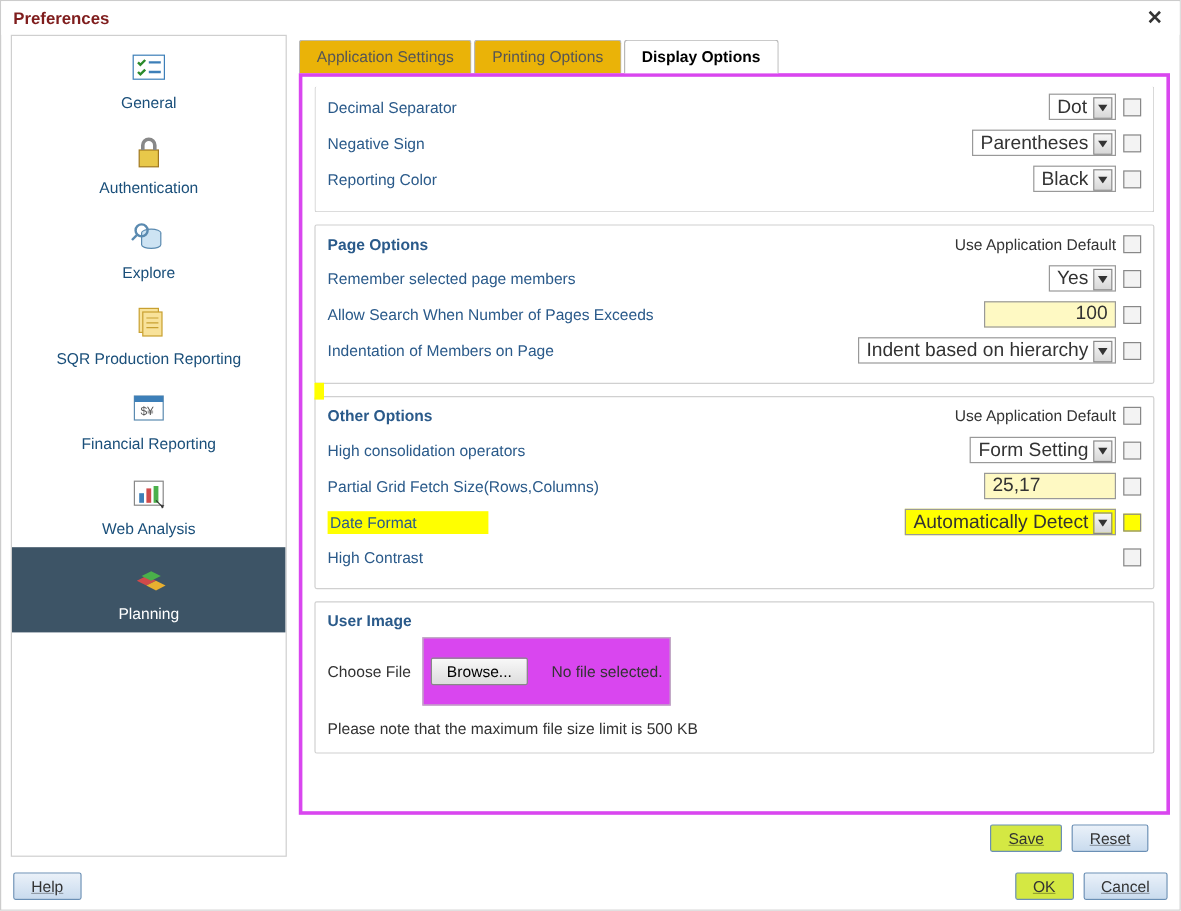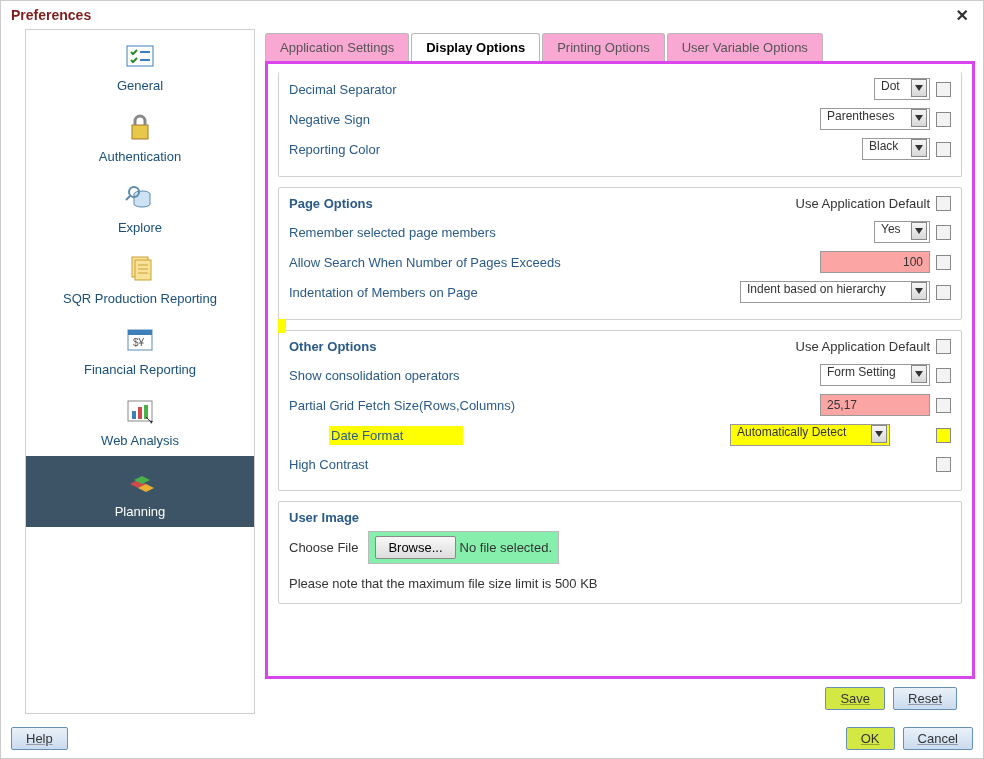--- a/index.html
+++ b/index.html
@@ -40,21 +40,20 @@
   .body-area {
     display: flex;
     height: 685px;
     padding: 0 8px;
   }
   .sidebar {
     width: 230px;
     border: 1px solid #cfcfcf;
     background: #fff;
     overflow: hidden;
-    margin-left: 16px;
   }
   .sidebar-item {
     display: flex;
     flex-direction: column;
     align-items: center;
     padding: 10px 4px 8px;
     cursor: pointer;
     color: #1a4f7a;
     font-size: 13px;
     text-align: center;
@@ -79,21 +78,21 @@
   }
   .tabs {
     display: flex;
     gap: 2px;
     margin-top: 4px;
   }
   .tab {
     padding: 6px 14px;
     border: 1px solid #b8b8b8;
     border-bottom: none;
-    background: #f9a8d4;
+    background: #eab308;
     color: #555;
     cursor: pointer;
     font-size: 13px;
     border-radius: 3px 3px 0 0;
   }
   .tab.active {
     background: #fff;
     color: #000;
     font-weight: bold;
     position: relative;
@@ -147,26 +146,26 @@
   .option-label {
     color: #2a5a8a;
   }
   .option-controls {
     display: flex;
     align-items: center;
     gap: 6px;
   }
   .faux-select {
     display: inline-flex;
-    align-items: flex-start;
+    align-items: flex-end;
     border: 1px solid #999;
     background: #fff;
     height: 22px;
     padding: 0 2px 0 6px;
-    font-size: 12px;
+    font-size: 16px;
     color: #333;
     min-width: 60px;
     cursor: pointer;
   }
   .faux-select-text { flex: 1; white-space: nowrap; }
   .faux-select-btn {
     width: 16px;
     height: 18px;
     background: linear-gradient(#f6f6f6,#d8d8d8);
     border: 1px solid #888;
@@ -180,28 +179,27 @@
     width: 15px;
     height: 15px;
     border: 1px solid #888;
     background: #f3f3f3;
     display: inline-block;
   }
   .faux-input {
     border: 1px solid #999;
     height: 22px;
     padding: 0 6px;
-    font-size: 12px;
+    font-size: 16px;
     text-align: right;
-    background: #fca5a5;
+    background: #fef9c3;
     color: #333;
   }
   .highlight-yellow {
     background: #ffff00 !important;
-    margin-left: 40px;
   }
   .highlight-green {
     background: #d4e843 !important;
     margin-left: 48px;
   }
   .btn {
     border: 1px solid #6a8fb5;
     background: linear-gradient(#eaf1f9,#c9dbee);
     color: #333;
     padding: 3px 14px;
@@ -234,25 +232,25 @@
   }
   .user-image-row {
     display: flex;
     align-items: center;
     gap: 10px;
     padding-top: 6px;
     color: #333;
   }
   .browse-wrap {
     border: 1px solid #bbb;
-    padding: 4px 6px;
+    padding: 16px 6px;
     display: inline-flex;
     align-items: center;
-    gap: 4px;
-    background: #86efac;
+    gap: 20px;
+    background: #d946ef;
   }
   .browse-btn {
     border: 1px solid #888;
     background: linear-gradient(#f8f8f8,#ddd);
     padding: 3px 12px;
     font-size: 13px;
     cursor: pointer;
     border-radius: 2px;
   }
   .note-text {
@@ -351,23 +349,22 @@
               <path d="M14 22 l8 -4 l8 4 l-8 4 z" fill="#e8b030"></path>
             </svg>
         </span>
         <span>Planning</span>
       </div>
     </div>
 
     <div class="main">
       <div class="tabs">
         <div class="tab">Application Settings</div>
+        <div class="tab">Printing Options</div>
         <div class="tab active">Display Options</div>
-        <div class="tab">Printing Options</div>
-        <div class="tab">User Variable Options</div>
       </div>
 
       <div class="tab-panel">
         <div class="scroll-content">
 
           <div class="group" style="border-top:none; padding-top:2px;">
             <div class="option-row">
               <span class="option-label">Decimal Separator</span>
               <div class="option-controls">
                 <div class="faux-select" style="min-width:56px;">
@@ -459,21 +456,21 @@
           <div class="group" style="position:relative;">
             <span class="mini-highlight-bar" style="left:-1px; top:-12px;"></span>
             <div class="group-header">
               <span class="group-title">Other Options</span>
               <div class="use-default-wrap">
                 <span>Use Application Default</span>
                 <span class="faux-check"></span>
               </div>
             </div>
             <div class="option-row">
-              <span class="option-label">Show consolidation operators</span>
+              <span class="option-label">High consolidation operators</span>
               <div class="option-controls">
                 <div class="faux-select" style="min-width:110px;">
                   <span class="faux-select-text">Form Setting</span>
                   <span class="faux-select-btn">
                       <svg viewBox="0 0 8 6">
                         <path d="M0 0 L8 0 L4 6 Z" fill="#333"></path>
                       </svg>
                     </span>
                 </div>
                 <span class="faux-check"></span>

